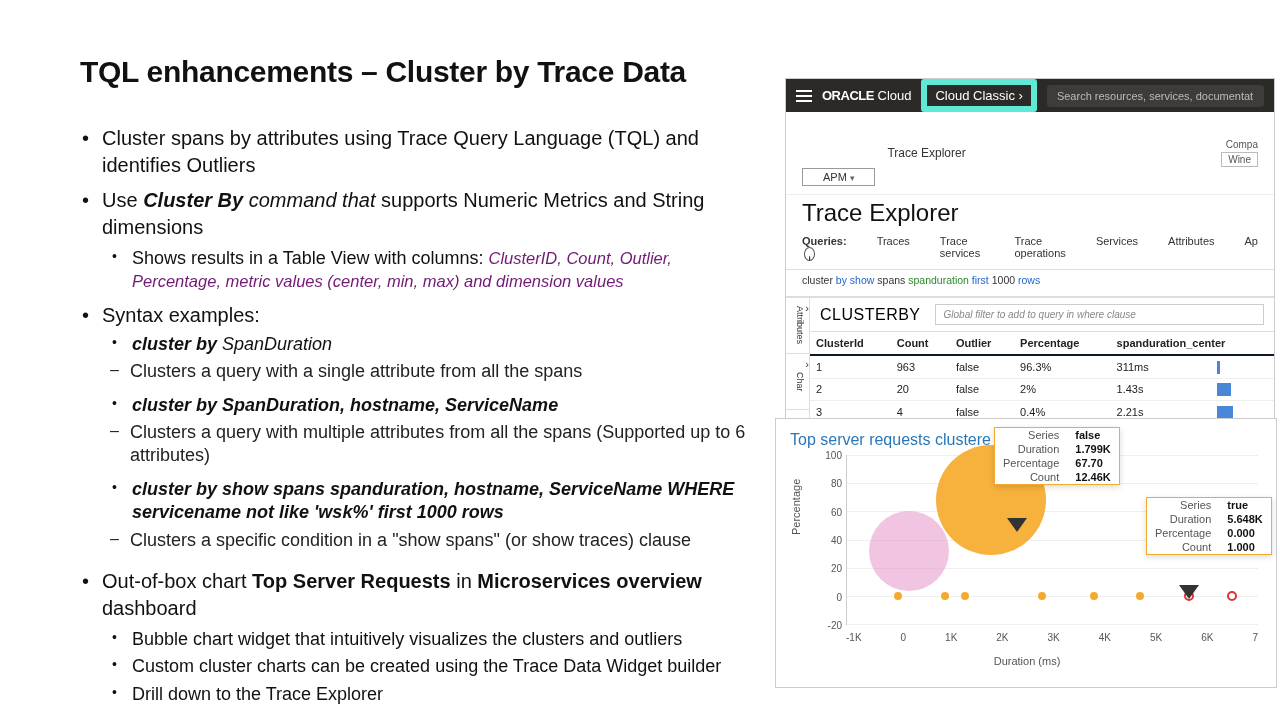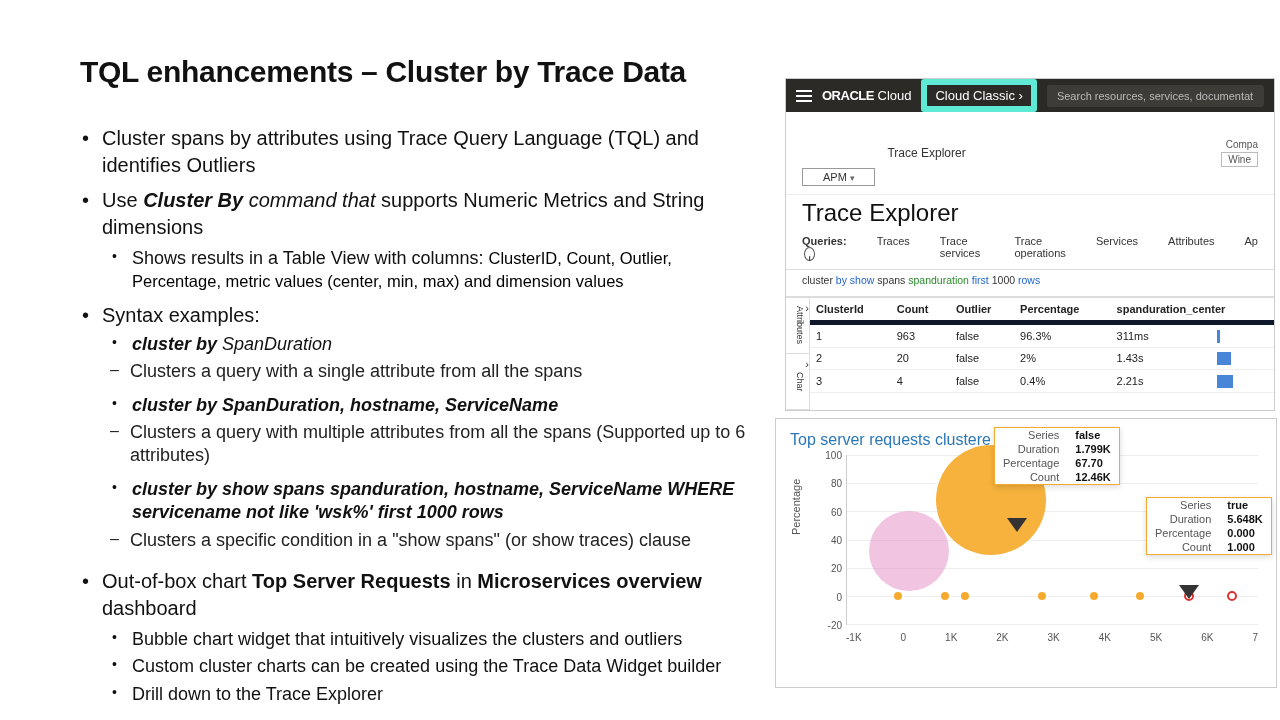--- a/index.html
+++ b/index.html
@@ -70,22 +70,23 @@
     left: 8px;
     font-size: 16px;
   }
   .lvl2 > li.dash {
     font-size: 18px;
     color: #222;
     margin-bottom: 10px;
     padding-left: 28px;
   }
   .italic-desc {
+    font-style: italic;
     font-size: 16.5px;
-    color: #000000;
+    color: #701a75;
     text-align: center;
   }
   .bi { font-weight: 700; font-style: italic; }
   .b { font-weight: 700; }
   .i { font-style: italic; }
   .syntax-block { margin-top: 4px; margin-bottom: 6px; }
   .gap-above { margin-top: 16px; }
 
   
   .panel-1 {
@@ -239,21 +240,21 @@
 
   table.clustert {
     width: 100%;
     border-collapse: collapse;
     font-size: 11px;
   }
   table.clustert th {
     text-align: left;
     font-weight: 700;
     padding: 5px 6px;
-    border-bottom: 5px solid #0f172a;
+    border-bottom: 2px solid #0f172a;
     color: #222;
   }
   table.clustert td {
     padding: 4px 6px;
     border-bottom: 1px solid #eee;
     color: #222;
   }
   .bar-cell .bar {
     display: inline-block;
     height: 13px;
@@ -457,20 +458,24 @@
           <div class="rail-cell">
             <span class="chev">›</span>
             <span>Attributes</span>
           </div>
           <div class="rail-cell">
             <span class="chev">›</span>
             <span>Char</span>
           </div>
         </div>
         <div class="cluster-main">
+          <div class="cb-row">
+            <span class="cb-label">CLUSTERBY</span>
+            <span class="cb-filter">Global filter to add to query in where clause</span>
+          </div>
           <table class="clustert">
             <thead>
               <tr>
                 <th>ClusterId</th>
                 <th>Count</th>
                 <th>Outlier</th>
                 <th>Percentage</th>
                 <th colspan="2">spanduration_center</th>
               </tr>
             </thead>
@@ -545,20 +550,21 @@
             <span>0</span>
             <span>1K</span>
             <span>2K</span>
             <span>3K</span>
             <span>4K</span>
             <span>5K</span>
             <span>6K</span>
             <span>7</span>
           </div>
       </div>
+      <div class="xlabel">Duration (ms)</div>
 
       <div class="tooltip" style="top:8px; left:218px;">
         <table>
           <tbody>
               <tr>
                 <td class="k">Series</td>
                 <td class="v">false</td>
               </tr>
           <tr>
                 <td class="k">Duration</td>

